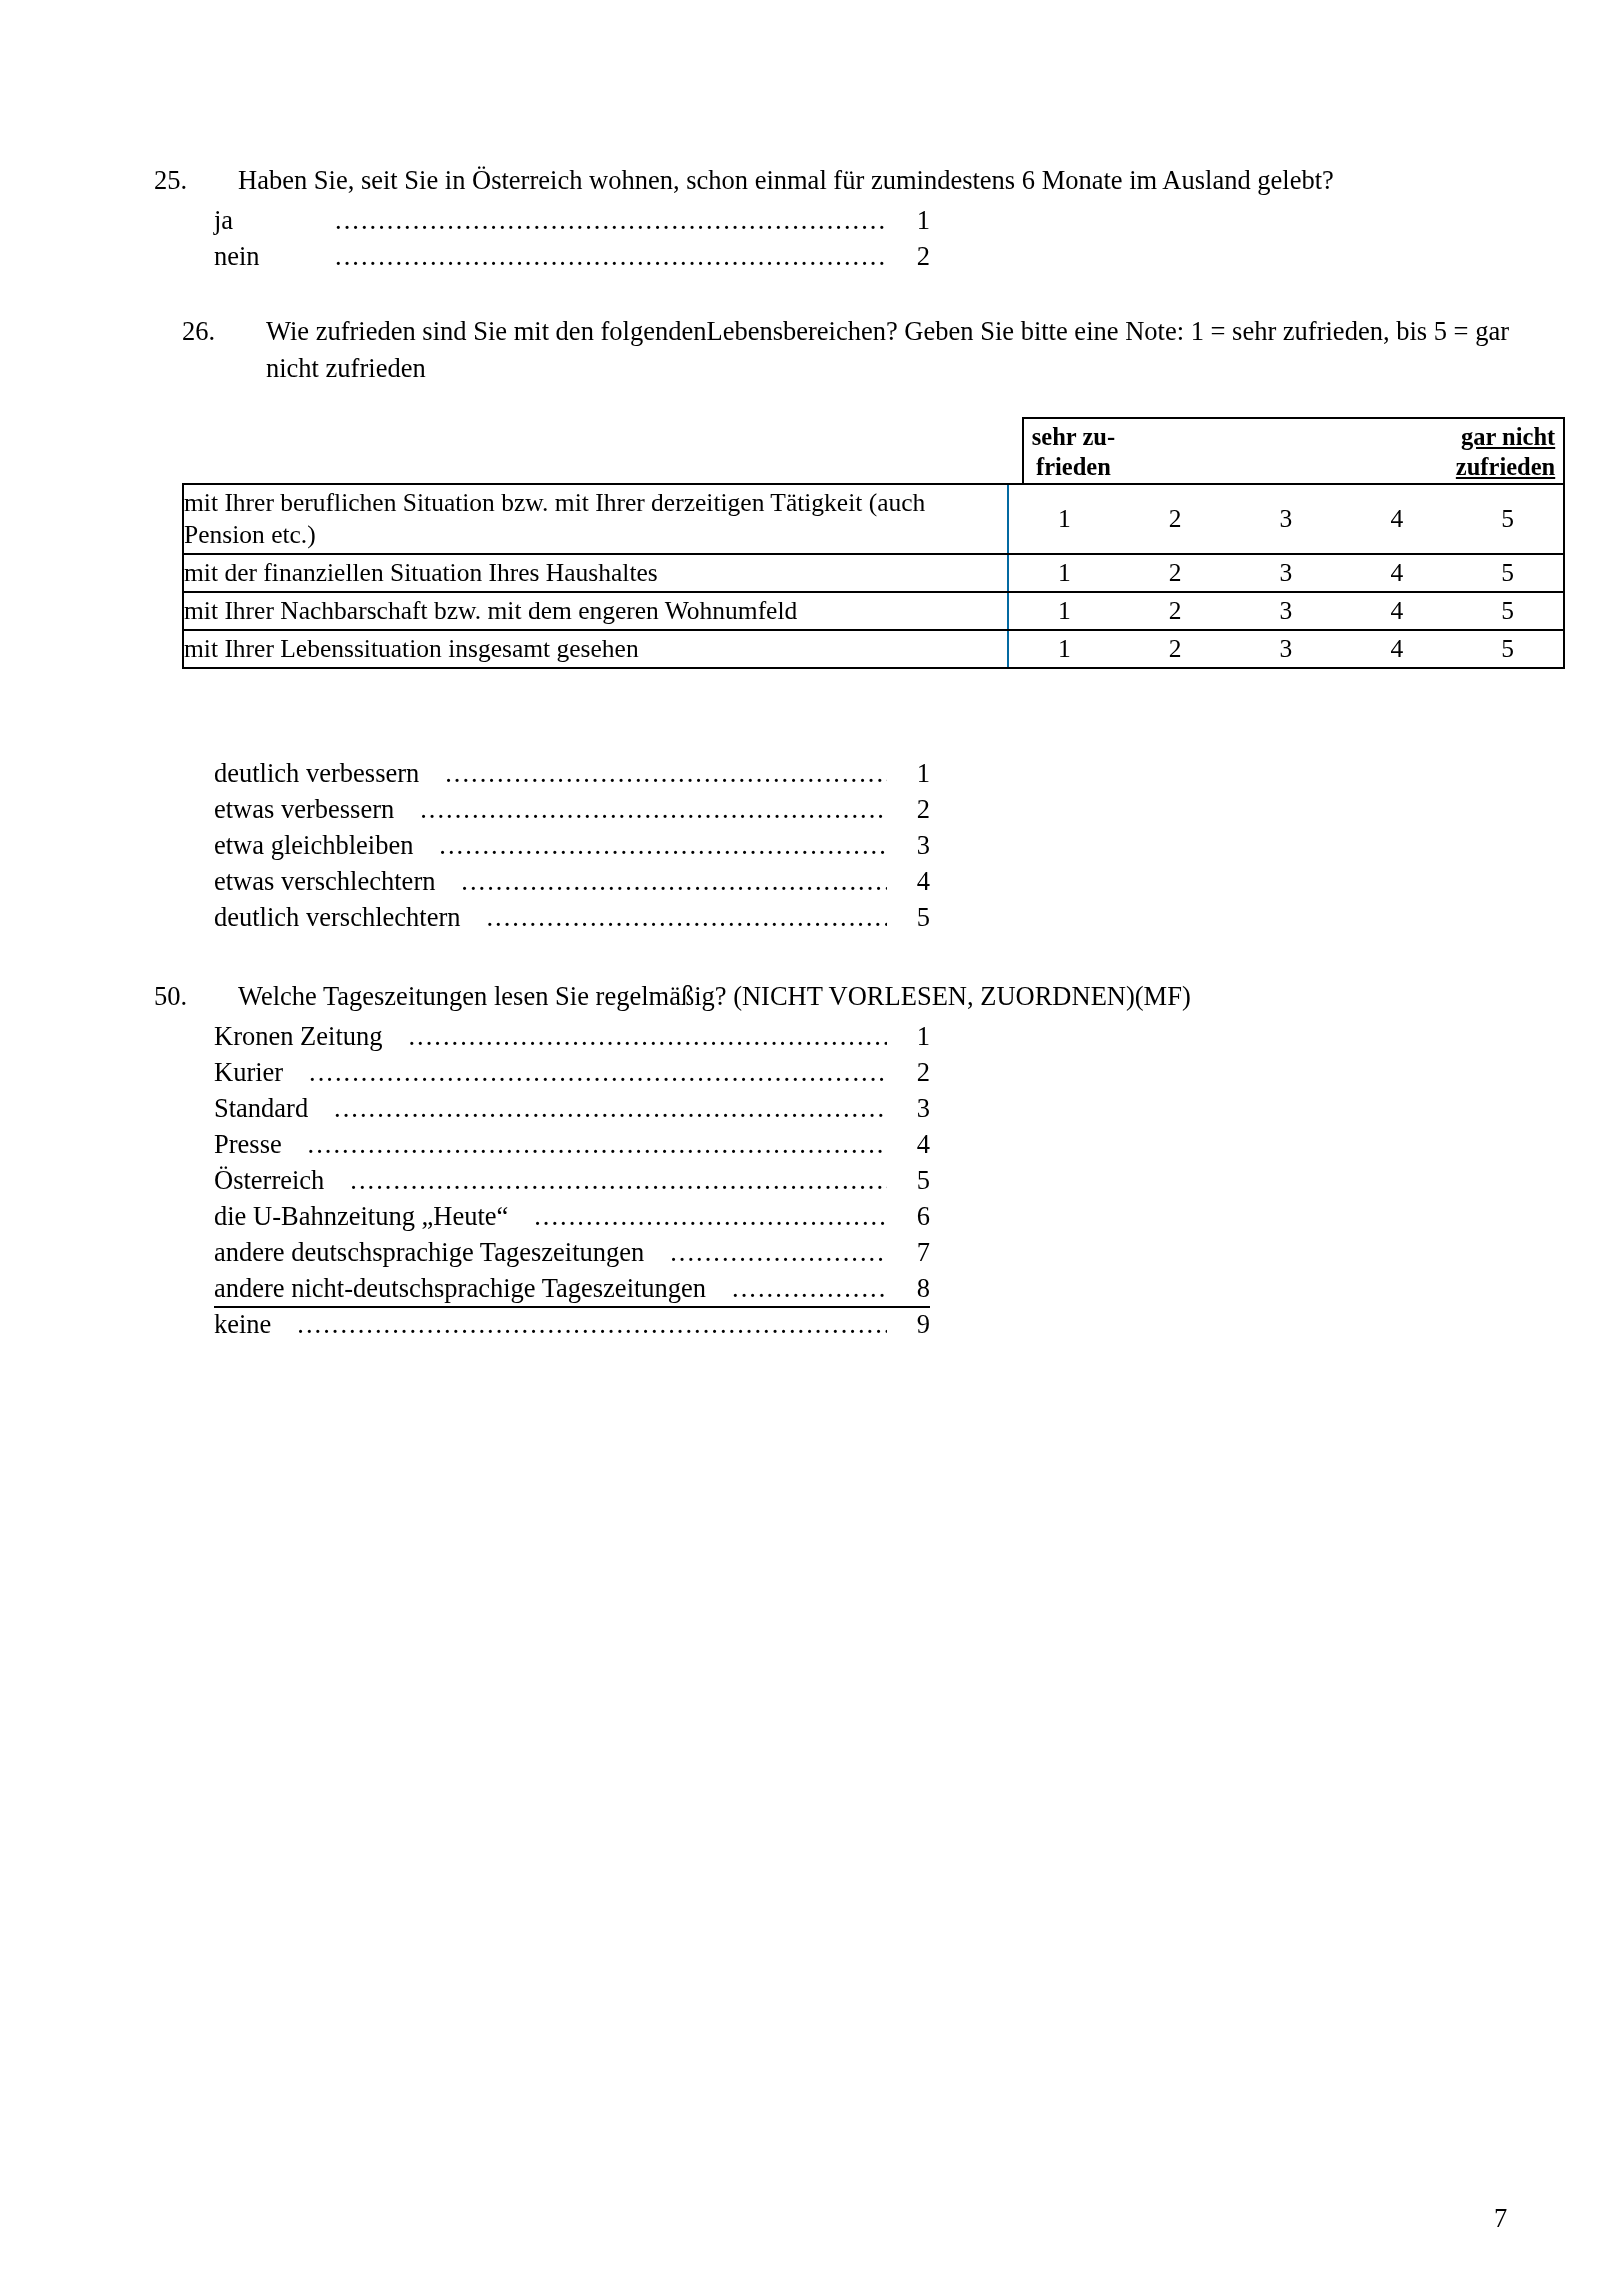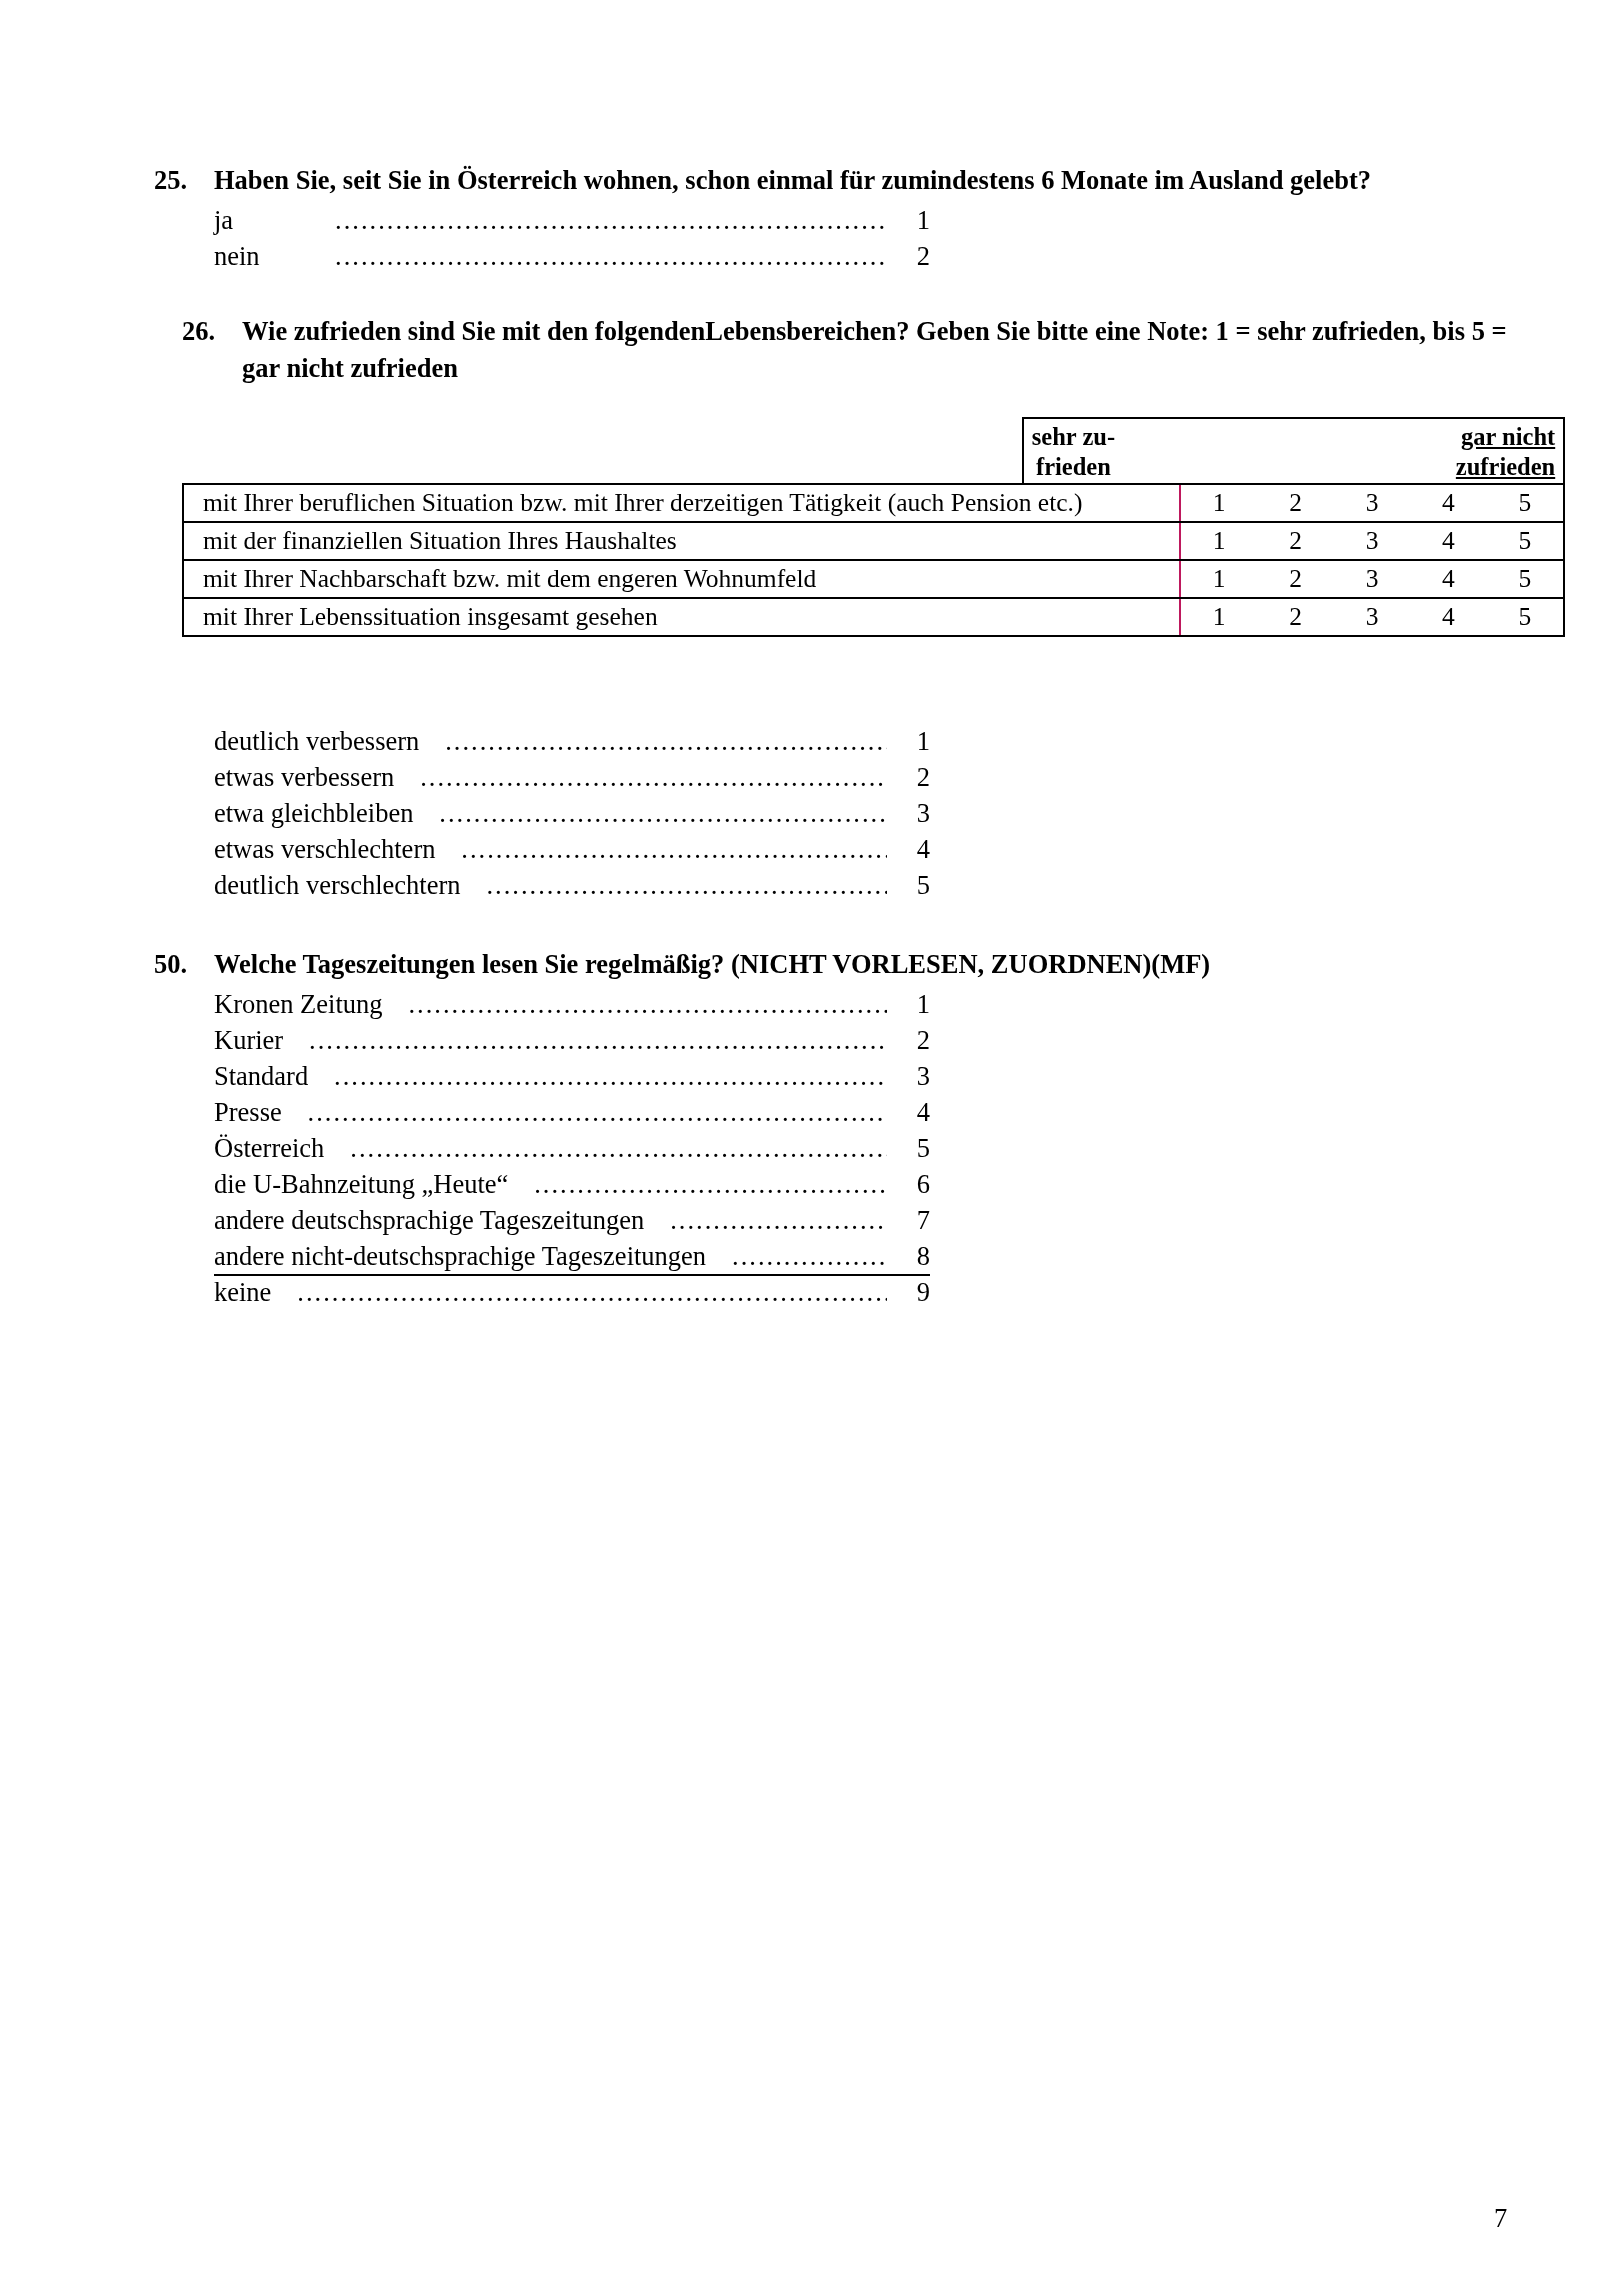--- a/index.html
+++ b/index.html
@@ -14,22 +14,23 @@
   }
   .page {
     position: absolute;
     inset: 0;
     padding: 162px 88px 0 154px;
   }
   
   .question { }
   .q-head {
     display: flex;
-    font-weight: bold;
+    font-weight: normal;
     line-height: 37px;
+    gap: 24px;
   }
   .q-num { flex: none; width: 60px; }
   .q-text { flex: 1; max-width: 1321px; }
 
   
   .options {
     margin-left: 60px;
     width: 716px;
     margin-top: 2.9px;
   }
@@ -78,23 +79,23 @@
   .t-header-right { white-space: pre-line; text-align: right; text-decoration: underline; }
   .t-row {
     display: flex;
     border-left: 2px solid #000;
     border-right: 2px solid #000;
     border-bottom: 2px solid #000;
   }
   .t-row.first { border-top: 2px solid #000; }
   .t-label {
     flex: none;
-    width: 997px;
-    border-right: 2px solid #be185d;
-    padding: 2px 19px;
+    width: 825px;
+    border-right: 2px solid #0369a1;
+    padding: 2px 0;
     display: flex;
     align-items: center;
     min-height: 35px;
     line-height: 32px;
   }
   .t-ratings {
     flex: 1;
     display: flex;
     align-items: center;
   }

